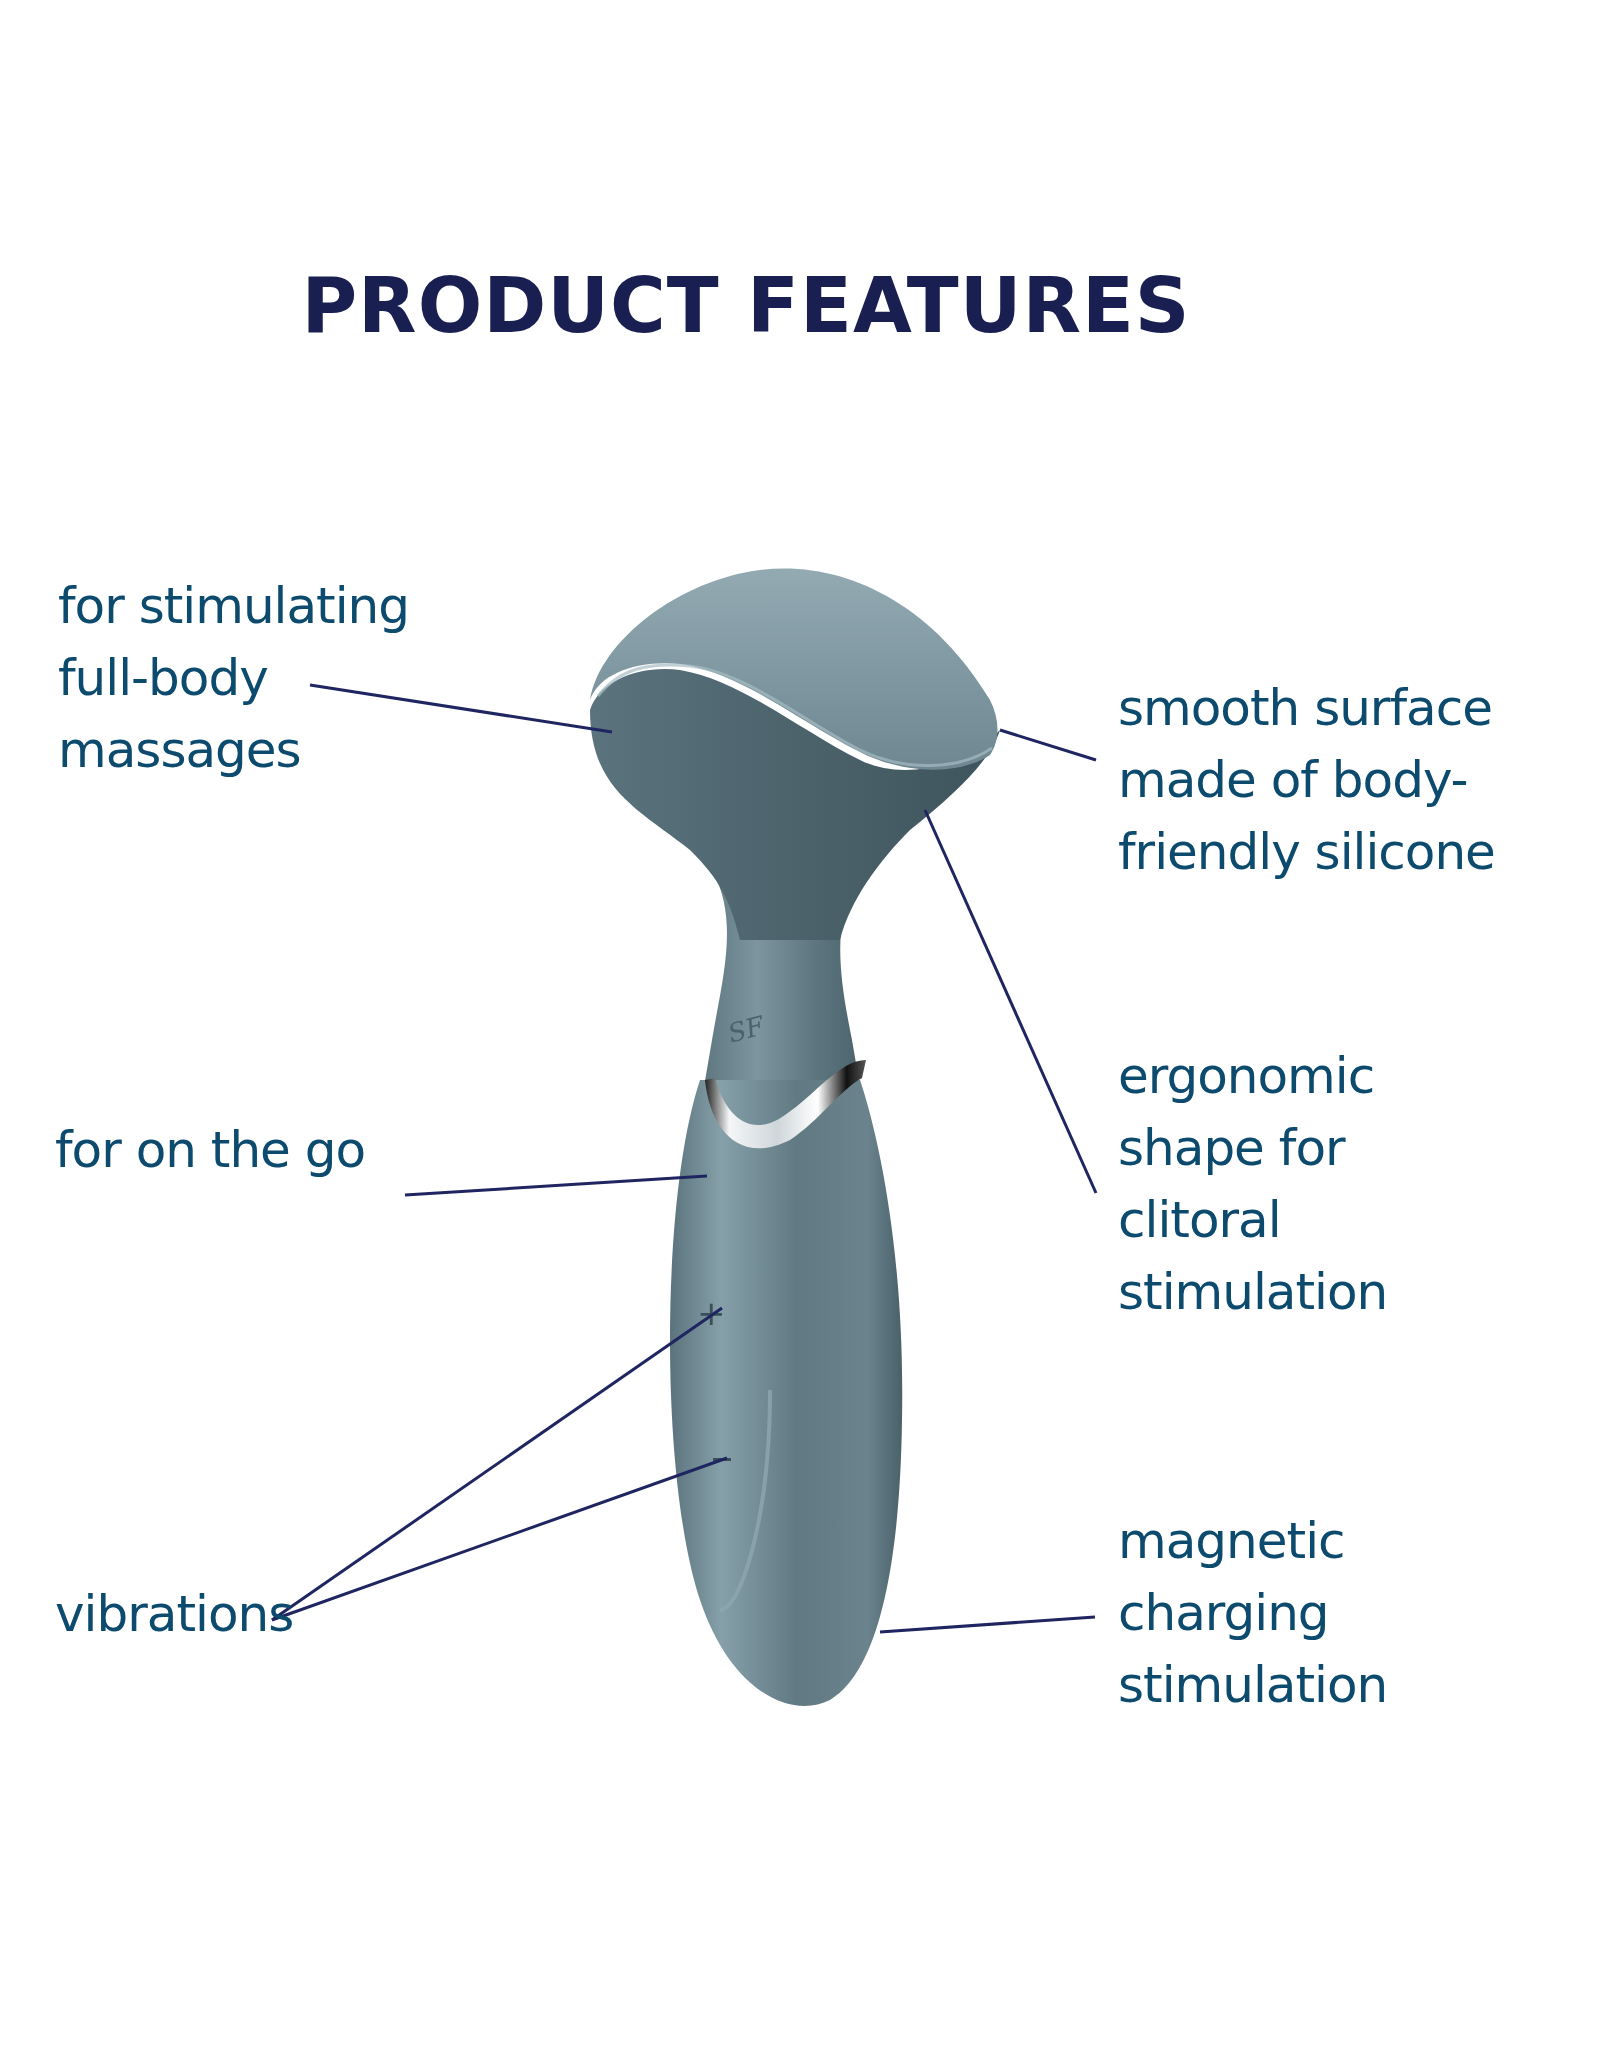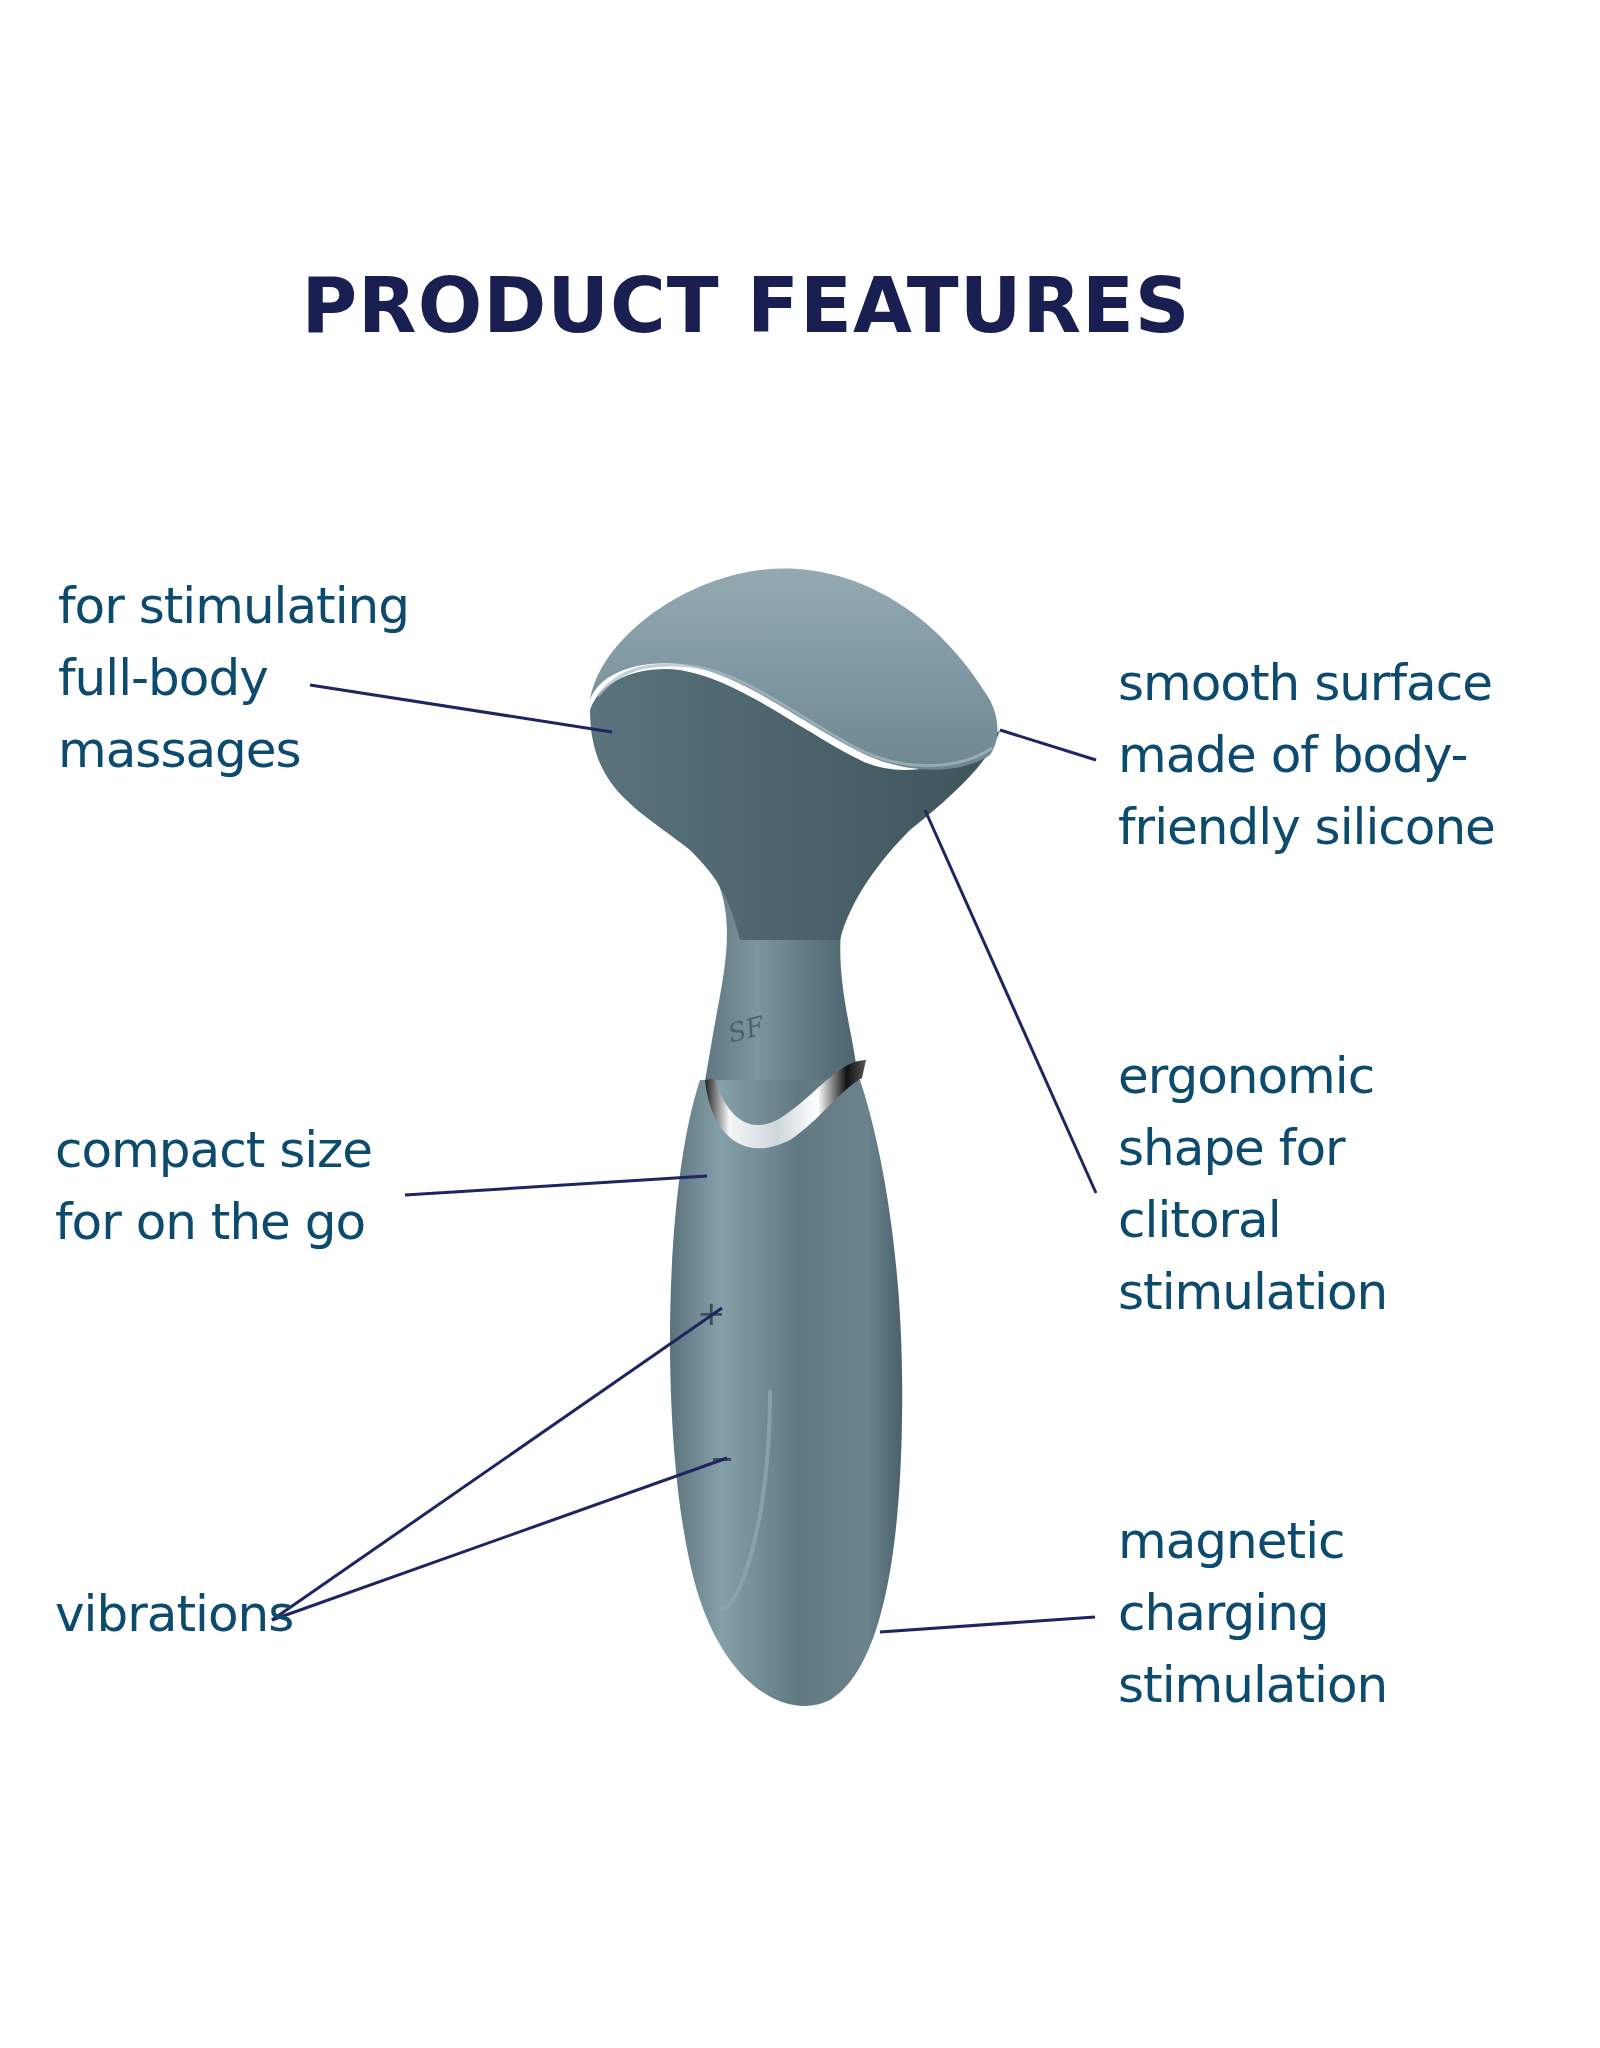--- a/index.html
+++ b/index.html
@@ -112,35 +112,34 @@
     <line x1="1095" y1="1617" x2="880" y2="1632"></line>
   </g>
 </svg>
 
 <div class="label" style="left:58px; top:570px;">
   <span class="line">for stimulating</span>
   <span class="line">full-body</span>
   <span class="line">massages</span>
 </div>
 
-<div class="label" style="left:1118px; top:647px;">
+<div class="label" style="left:1118px; top:672px;">
   <span class="line">smooth surface</span>
   <span class="line">made of body-</span>
   <span class="line">friendly silicone</span>
 </div>
 
 <div class="label" style="left:1118px; top:1040px;">
   <span class="line">ergonomic</span>
   <span class="line">shape for</span>
   <span class="line">clitoral</span>
   <span class="line">stimulation</span>
 </div>
 
 <div class="label" style="left:55px; top:1114px;">
-  <span class="line">compact size</span>
   <span class="line">for on the go</span>
 </div>
 
 <div class="label" style="left:55px; top:1578px;">
   <span class="line">vibrations</span>
 </div>
 
 <div class="label" style="left:1118px; top:1505px;">
   <span class="line">magnetic</span>
   <span class="line">charging</span>

